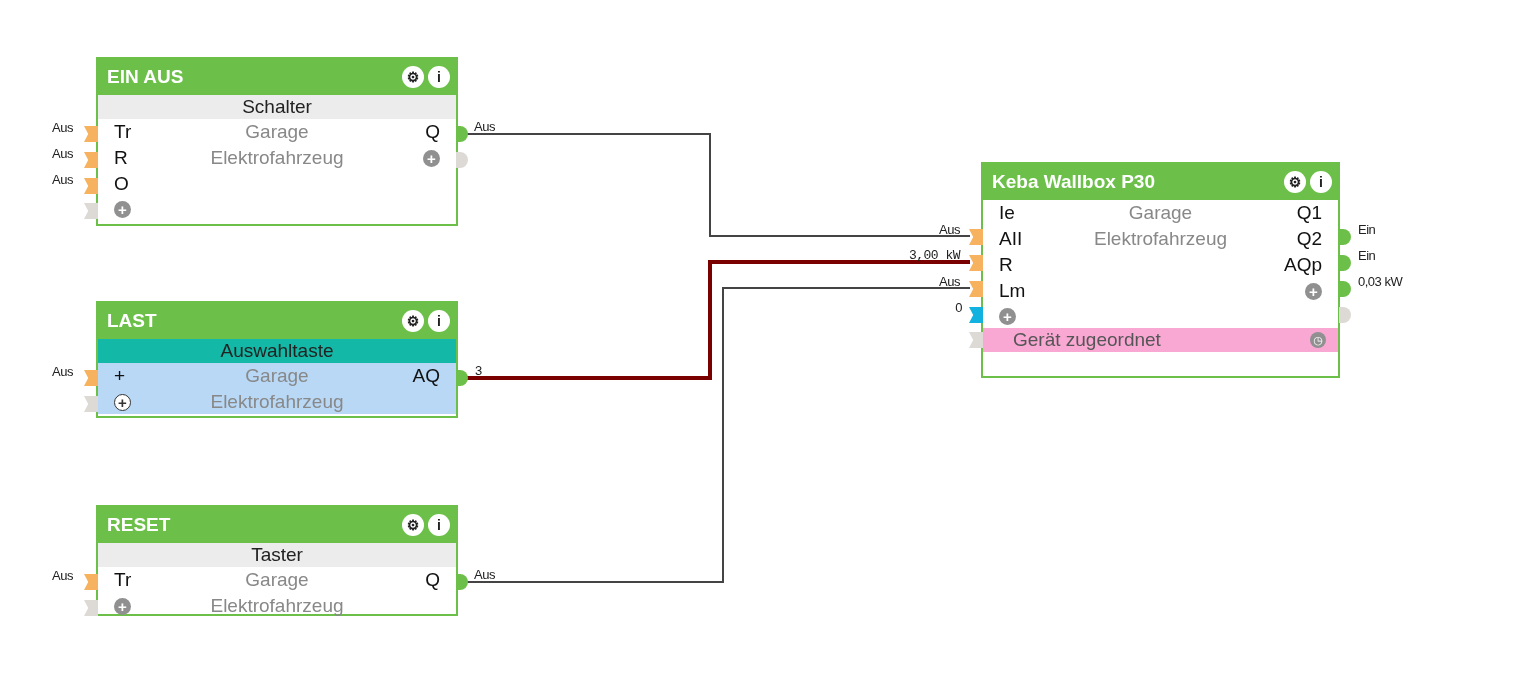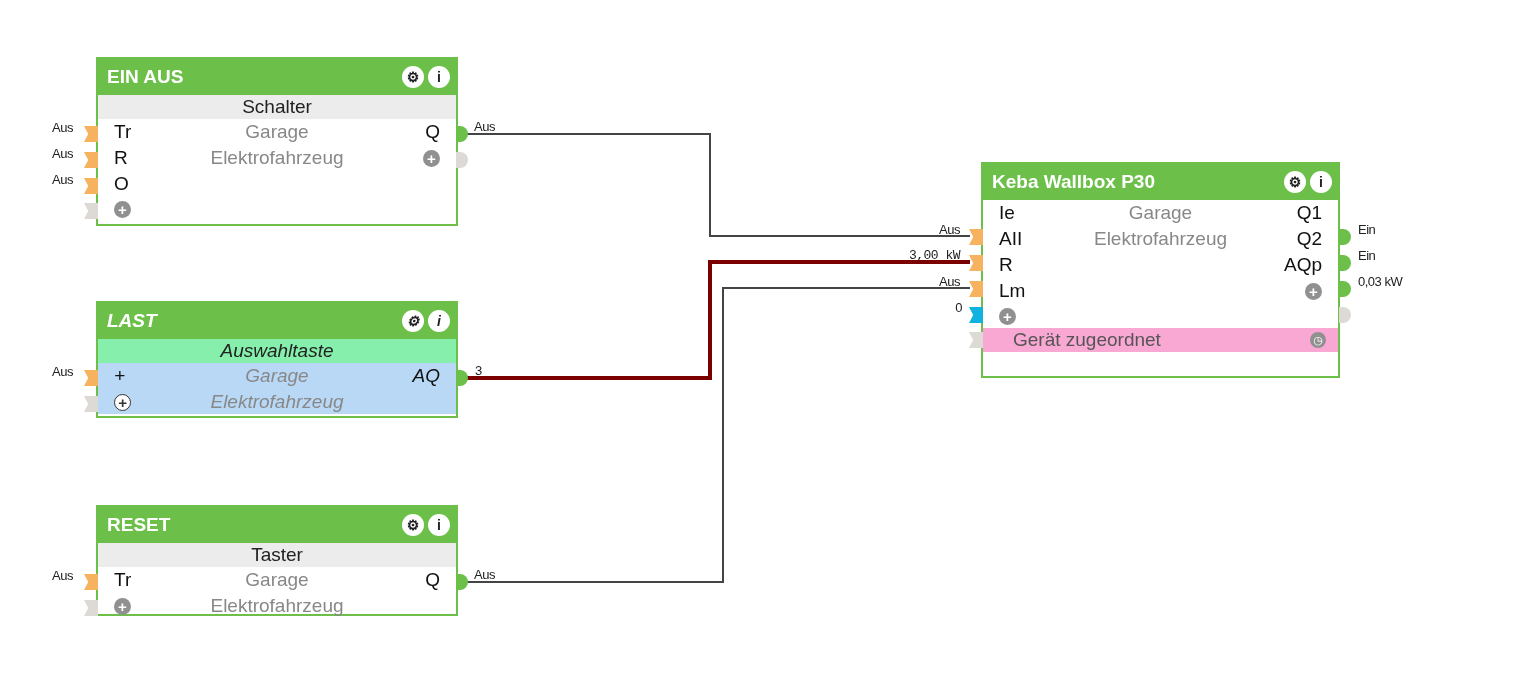--- a/index.html
+++ b/index.html
@@ -3,21 +3,21 @@
 <meta charset="utf-8">
 <style>
   html,body{margin:0;padding:0;background:#fff;}
   body{width:1526px;height:684px;position:relative;overflow:hidden;font-family:"Liberation Sans",sans-serif;}
   #wires{position:absolute;left:0;top:0;width:1526px;height:684px;}
   .block{position:absolute;border:2px solid #6cc04a;background:#fff;box-sizing:border-box;}
   .hdr{height:36px;background:#6cc04a;color:#fff;font-weight:bold;font-size:19px;line-height:36px;padding-left:9px;position:relative;}
   .hdr .btns{position:absolute;right:6px;top:7px;display:flex;gap:4px;}
   .hbtn{width:22px;height:22px;border-radius:50%;background:#fff;color:#222;font-size:14px;font-weight:bold;display:flex;align-items:center;justify-content:center;}
   .type{height:24px;background:#ececec;text-align:center;font-size:19px;color:#222;line-height:24px;}
-  .type.white{background:#86efac;}
+  .type.white{background:#14b8a6;}
   .row{height:26px;position:relative;font-size:19px;line-height:26px;color:#111;}
   .row.sel{background:#b8d8f6;}
   .pin-l{position:absolute;left:16px;}
   .pin-r{position:absolute;right:16px;}
   .mid{position:absolute;left:0;right:0;text-align:center;color:#888;}
   .plus{width:17px;height:17px;border-radius:50%;background:#909090;color:#fff;font-size:15px;line-height:17px;text-align:center;display:inline-block;font-weight:bold;}
   .plus.white{background:#fff;color:#333;border:1px solid #333;width:15px;height:15px;line-height:15px;}
   .footer{height:24px;background:#f9a8d4;font-size:19px;line-height:24px;color:#555;padding-left:30px;position:relative;}
   .footer .clock{position:absolute;right:12px;top:4px;width:16px;height:16px;border-radius:50%;background:#909090;color:#fff;font-size:11px;line-height:16px;text-align:center;}
   .conn-in{position:absolute;width:14px;height:16px;}
@@ -69,21 +69,21 @@
 <span class="conn-in orange" style="left:84px;top:152px;"></span>
 <span class="conn-in orange" style="left:84px;top:178px;"></span>
 <span class="conn-in grey" style="left:84px;top:203px;"></span>
 <span class="conn-out green" style="left:456px;top:126px;"></span>
 <span class="conn-out grey" style="left:456px;top:152px;"></span>
 <span class="val" style="left:52px;top:120px;">Aus</span>
 <span class="val" style="left:52px;top:146px;">Aus</span>
 <span class="val" style="left:52px;top:172px;">Aus</span>
 <span class="val" style="left:474px;top:119px;">Aus</span>
 
-<div class="block" style="left:96px;top:301px;width:362px;height:117px;font-style:italic;">
+<div class="block" style="left:96px;top:301px;width:362px;height:117px;">
   <div class="hdr">
     <span>LAST</span>
     <div class="btns">
       <span class="hbtn">⚙</span>
       <span class="hbtn">i</span>
     </div>
   </div>
   <div class="type white">Auswahltaste</div>
   <div class="row sel">
       <span class="mid">Garage</span>

